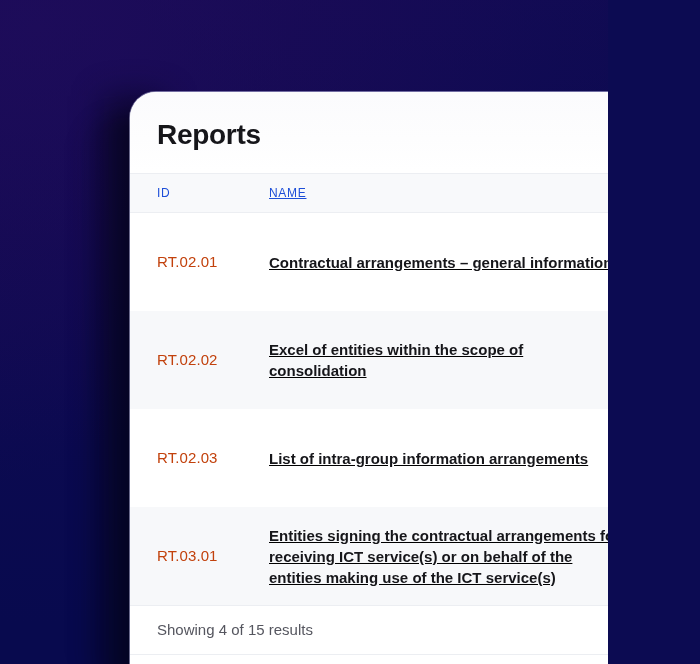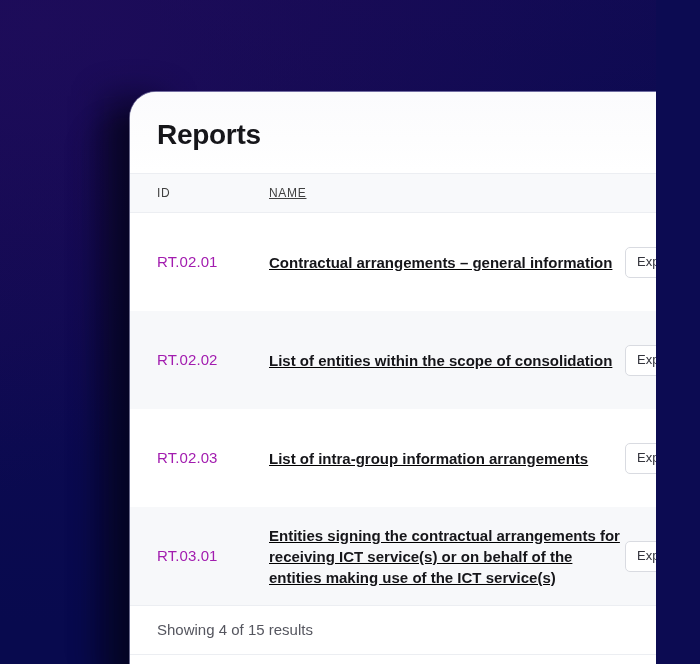--- a/index.html
+++ b/index.html
@@ -9,21 +9,21 @@
   body {
     width: 700px;
     height: 664px;
     overflow: hidden;
     font-family: "Liberation Sans", sans-serif;
     background: #0c0b52;
   }
 
   #stage {
     position: relative;
-    width: 656px;
+    width: 608px;
     height: 664px;
     overflow: hidden;
   }
 
   
   .backdrop {
     position: absolute;
     inset: 0;
     background:
       radial-gradient(120% 90% at 6% 4%, #1a0c57 0%, #130a52 35%, #0b0a50 70%, #080a4e 100%);
@@ -103,41 +103,41 @@
   }
 
   .thead-row {
     background: #f8f9fb;
   }
   .thead-row th {
     text-align: left;
     font-size: 12px;
     font-weight: normal;
     letter-spacing: 0.7px;
-    color: #404040;
+    color: #1d4ed8;
     padding: 12px 0 12px 0;
     border-top: 1px solid #eceef2;
     border-bottom: 1px solid #eceef2;
   }
 
   th.col-id, td.col-id      { width: 112px; padding-left: 27px; }
   th.col-name, td.col-name  { width: 356px; text-decoration: underline; }
   th.col-action, td.col-action { width: 152px; }
 
   tbody tr.row-even { background: #ffffff; }
   tbody tr.row-odd  { background: #f7f8fa; }
 
   tbody td {
     padding: 0;
     vertical-align: middle;
   }
 
   .cell-id {
     font-size: 15px;
-    color: #a21caf;
+    color: #c2410c;
     letter-spacing: 0.1px;
     white-space: nowrap;
   }
 
   .cell-name {
     font-size: 15px;
     font-weight: bold;
     color: #16161a;
     line-height: 21px;
     padding-right: 8px;
@@ -209,21 +209,21 @@
             <td class="col-action">
               <button class="export-btn">Export Excel</button>
             </td>
           </tr>
 
           <tr class="row-odd short">
             <td class="col-id">
               <span class="cell-id">RT.02.02</span>
             </td>
             <td class="col-name">
-              <span class="cell-name">List of entities within the scope of consolidation</span>
+              <span class="cell-name">Excel of entities within the scope of consolidation</span>
             </td>
             <td class="col-action">
               <button class="export-btn">Export Excel</button>
             </td>
           </tr>
 
           <tr class="row-even short">
             <td class="col-id">
               <span class="cell-id">RT.02.03</span>
             </td>

